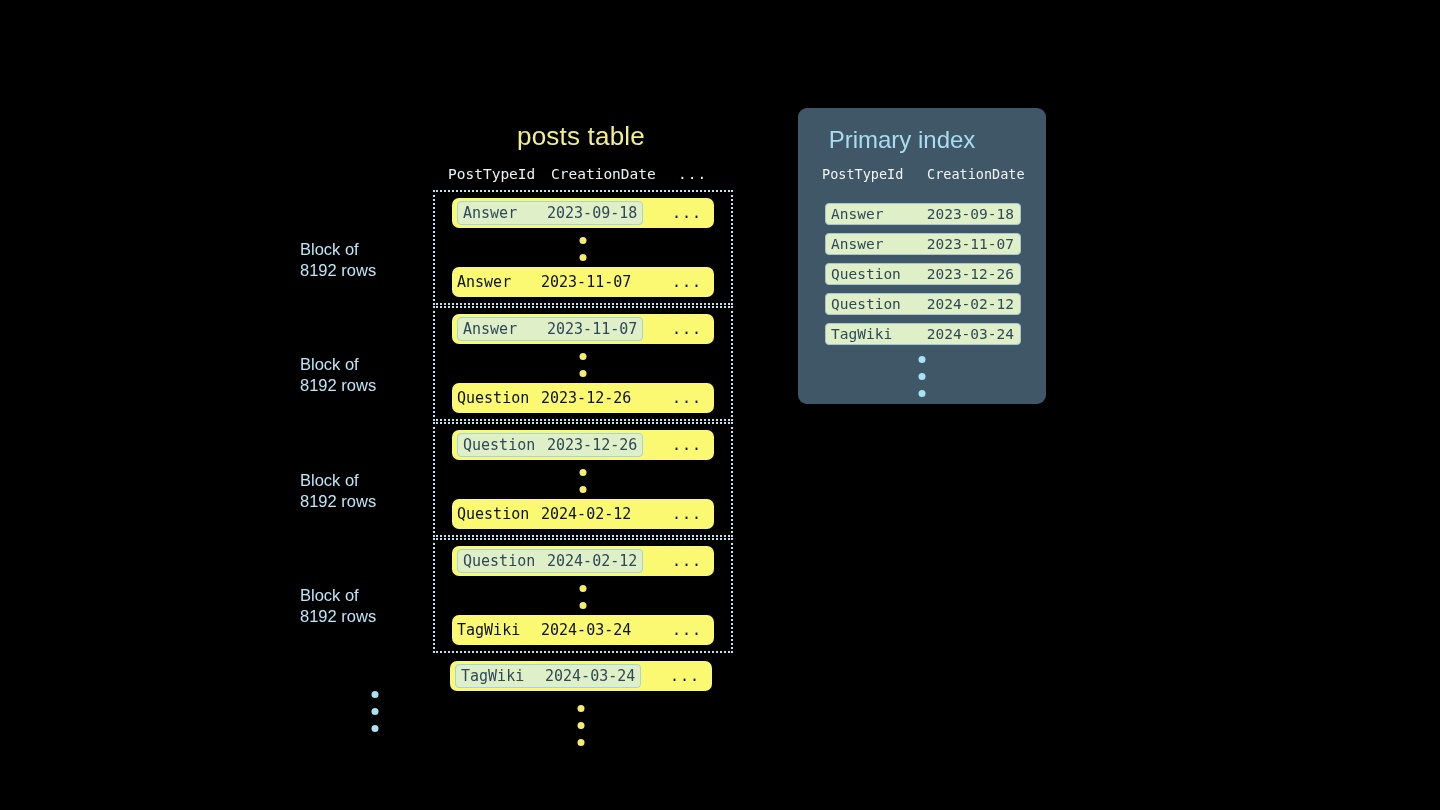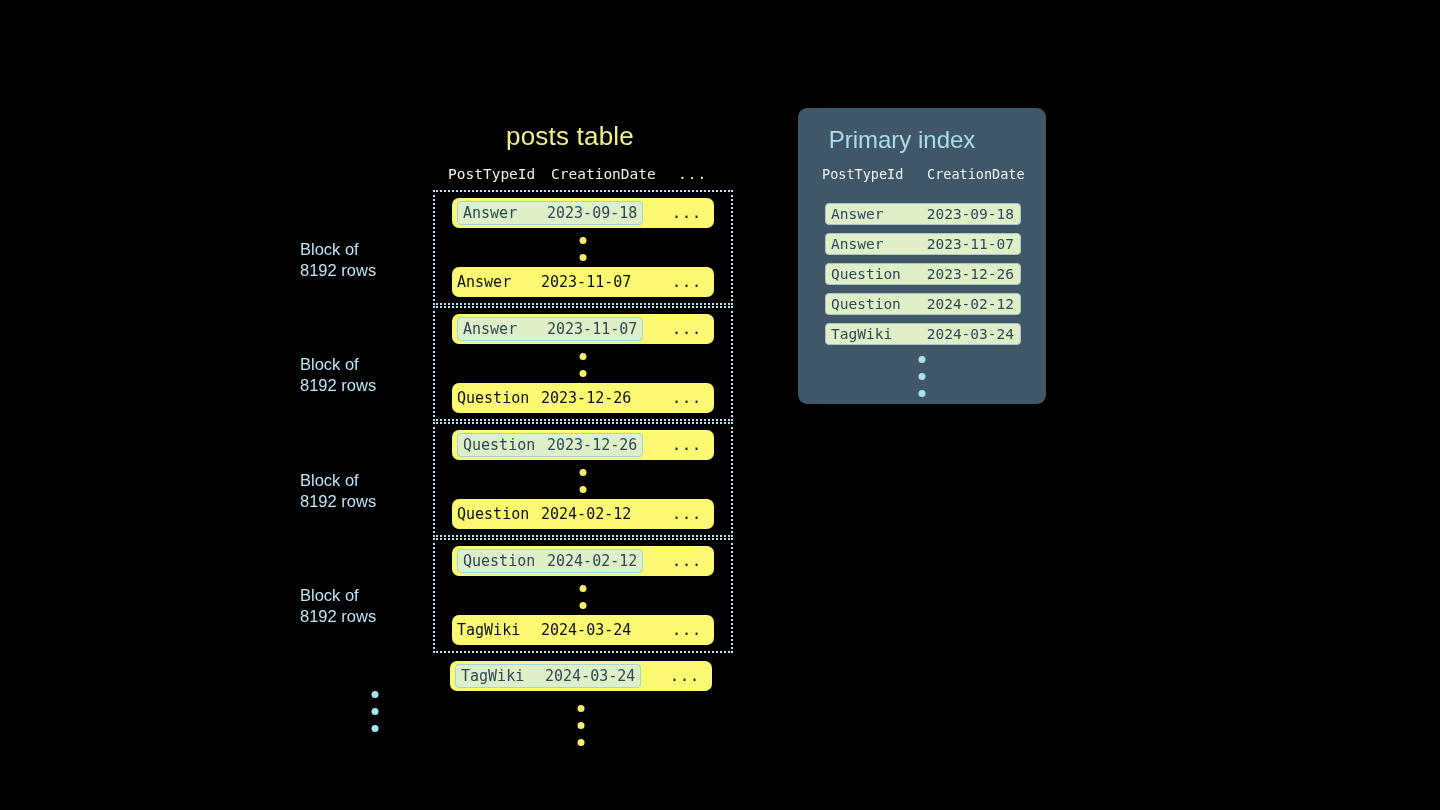--- a/index.html
+++ b/index.html
@@ -8,21 +8,21 @@
     background:#000000;
     font-family:"Liberation Sans", sans-serif;
     overflow:hidden;
     position:relative;
   }
   .stage{position:absolute;left:0;top:0;width:1440px;height:810px;}
 
   
   .posts-title{
     position:absolute;
-    left:420px; top:121px; width:300px;
+    left:431px; top:121px; width:300px;
     text-align:center;
     font-size:26px;
     color:#f2ef8a;
     letter-spacing:0.2px;
     font-family:"Liberation Sans", sans-serif;
   }
   .posts-headers{
     position:absolute;
     left:448px; top:166px; width:268px;
     height:20px;

